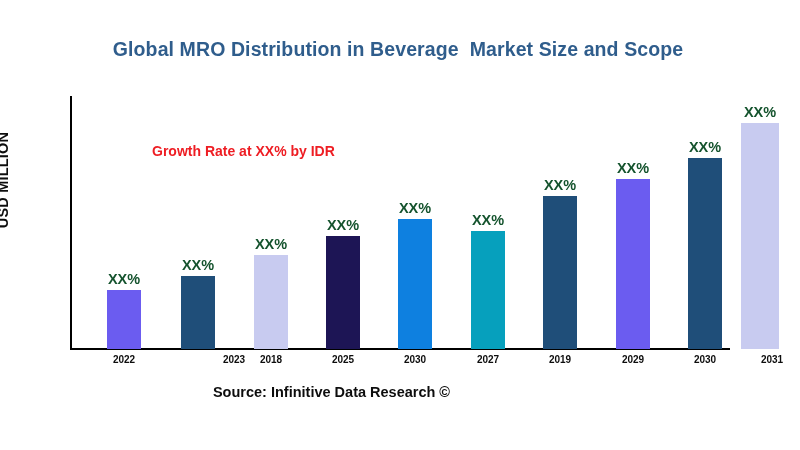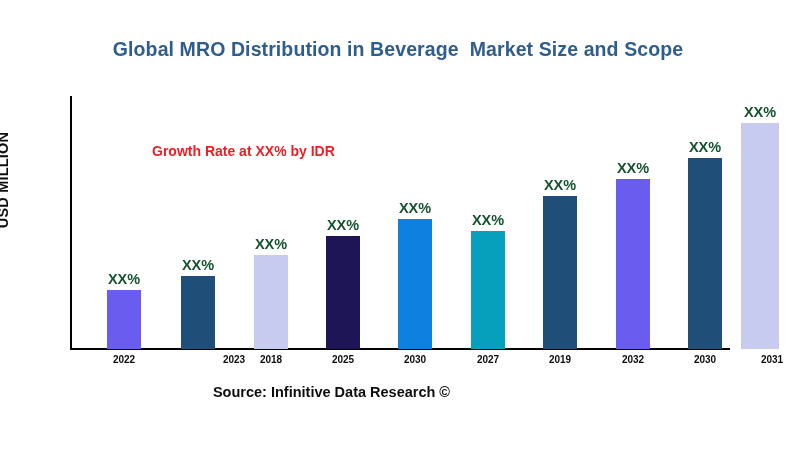--- a/index.html
+++ b/index.html
@@ -193,16 +193,16 @@
 
   <div class="source-note">Source: Infinitive Data Research ©</div>
 
 <div class="x-tick" style="left: 124px;">2022</div>
     <div class="x-tick" style="left: 198px; margin-left: 36px;">2023</div>
     <div class="x-tick" style="left: 271px;">2018</div>
     <div class="x-tick" style="left: 343px;">2025</div>
     <div class="x-tick" style="left: 415px;">2030</div>
     <div class="x-tick" style="left: 488px;">2027</div>
     <div class="x-tick" style="left: 560px;">2019</div>
-    <div class="x-tick" style="left: 633px;">2032</div>
+    <div class="x-tick" style="left: 633px;">2029</div>
     <div class="x-tick" style="left: 705px;">2030</div>
     <div class="x-tick" style="left: 760px; margin-left: 12px;">2031</div>
   </div>
 
 </body></html>

